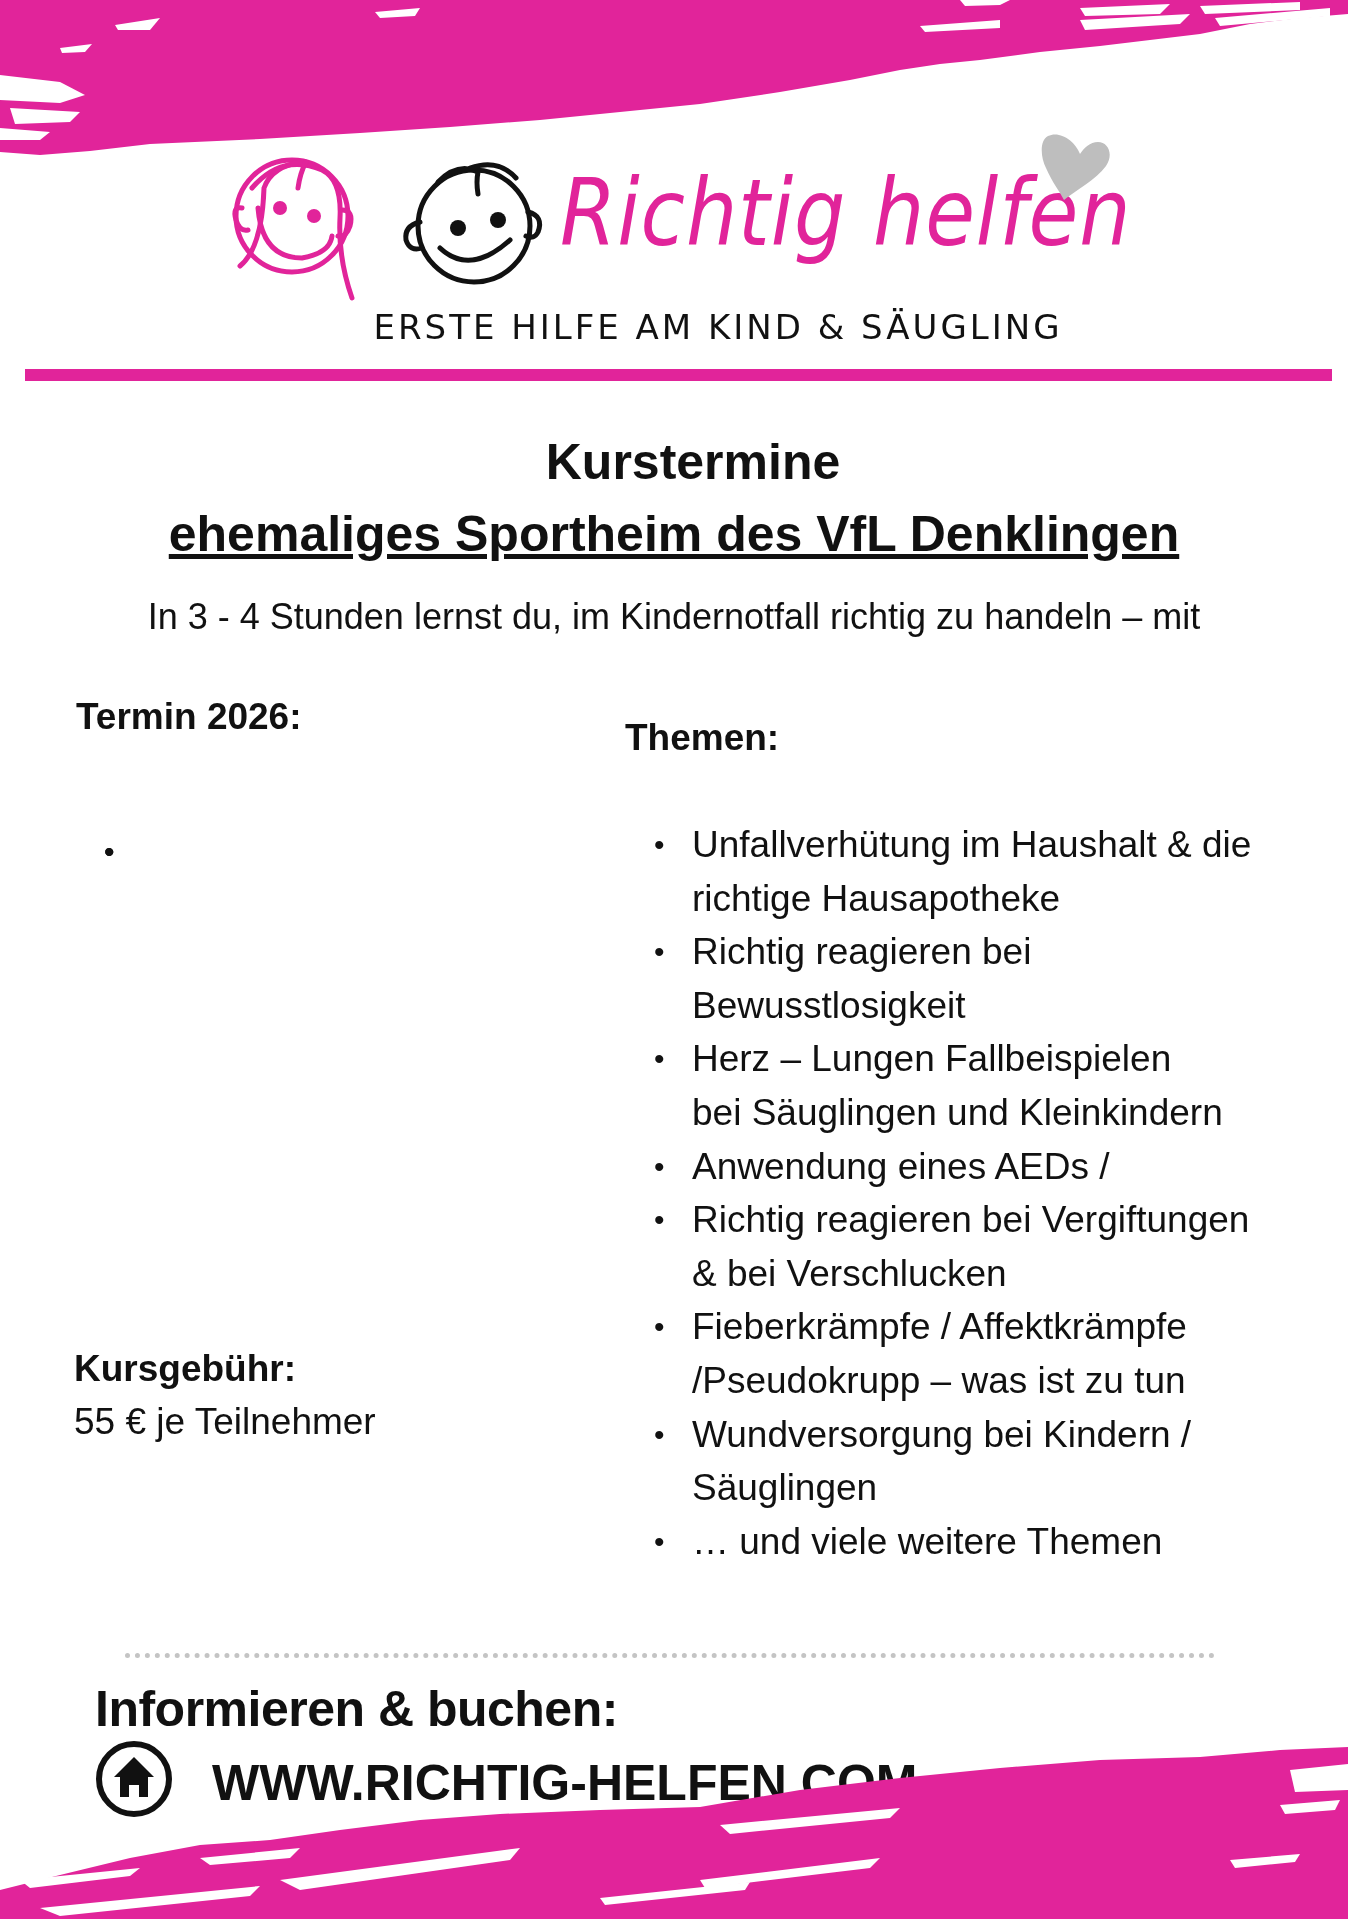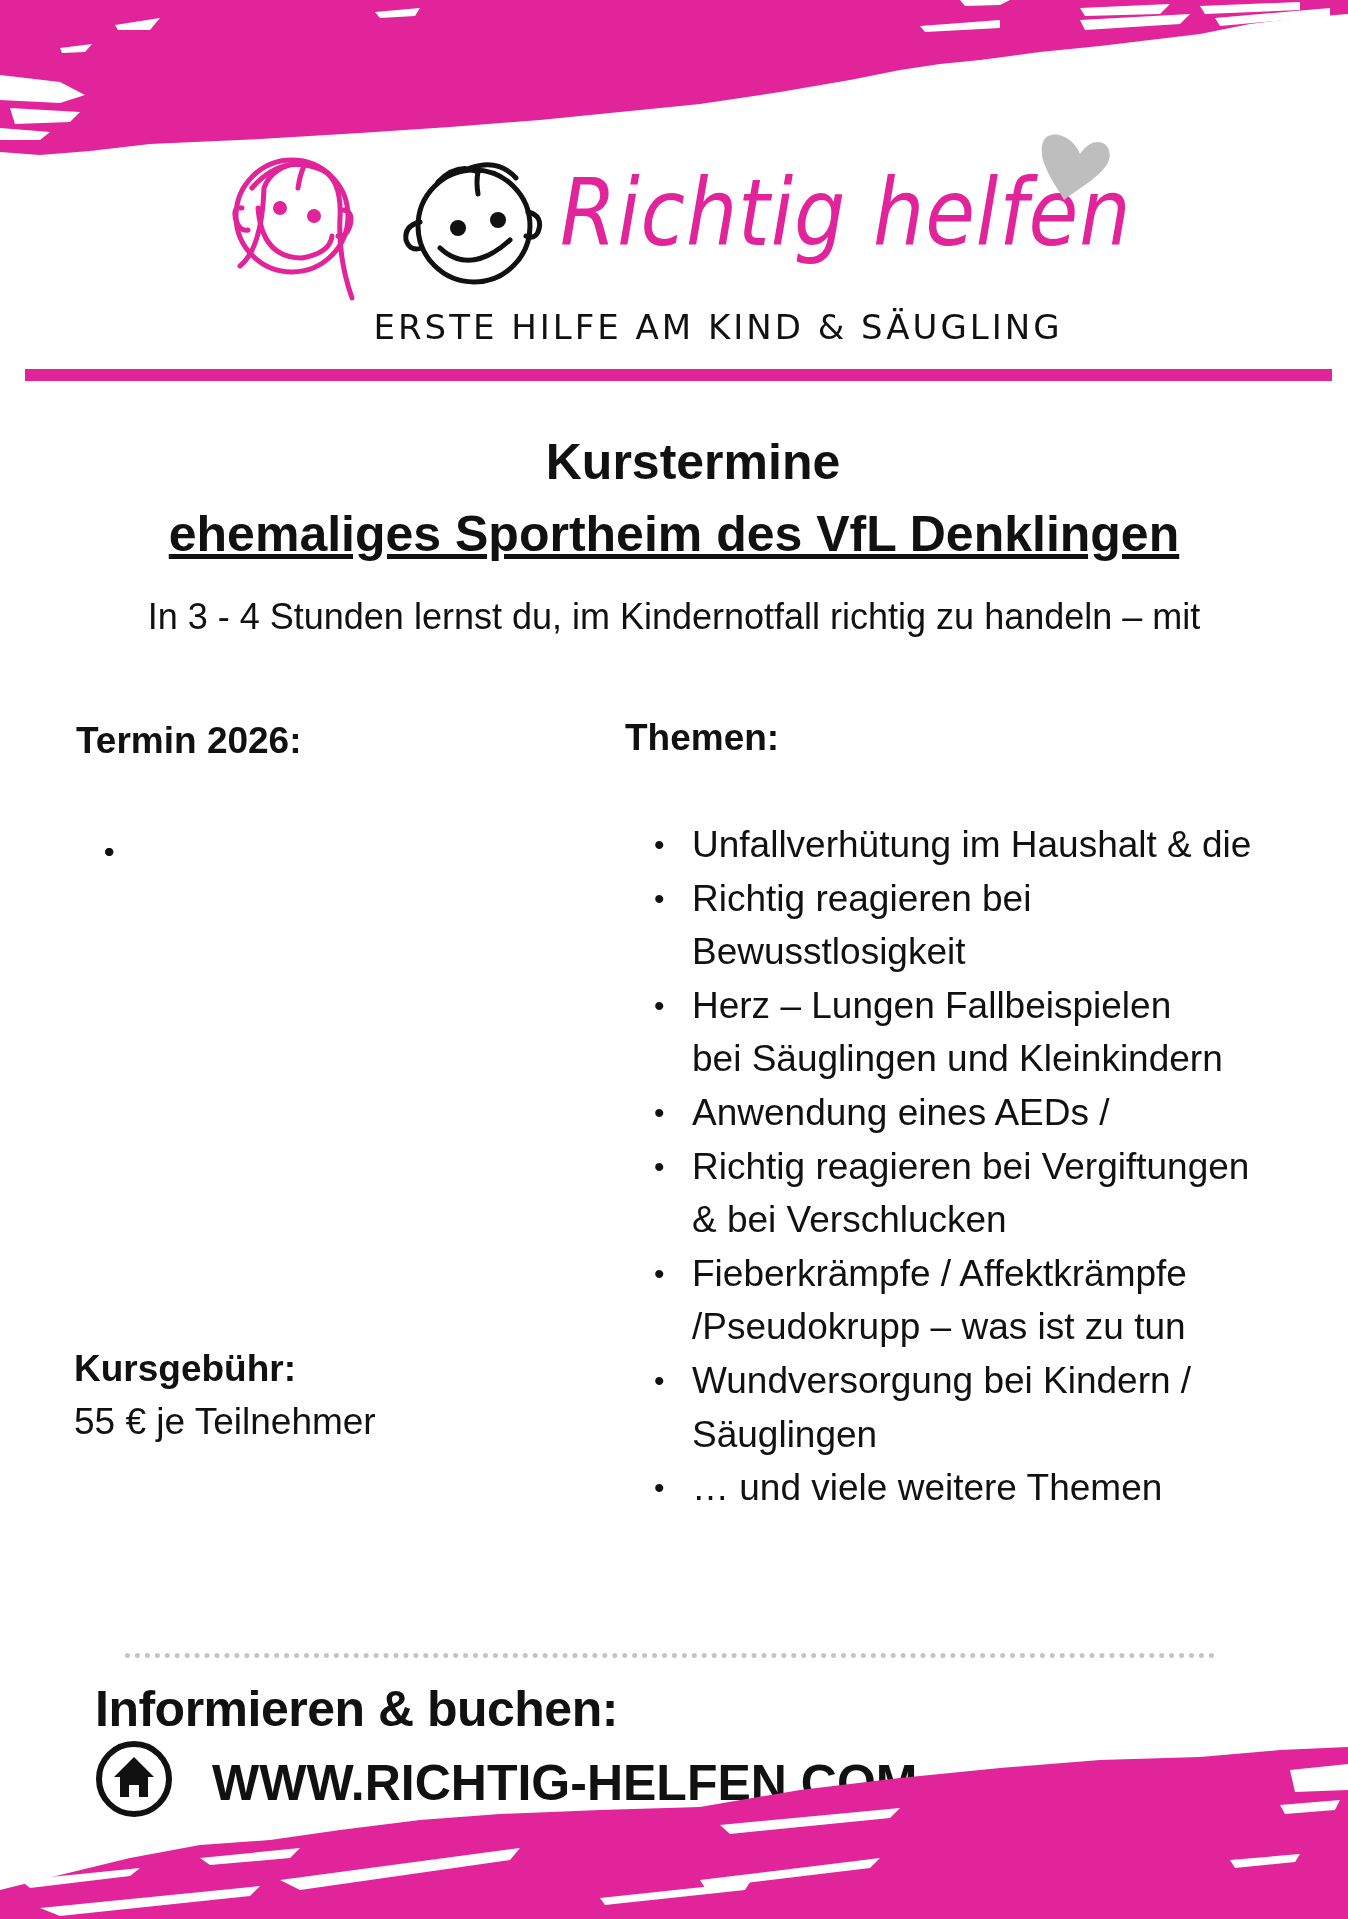--- a/index.html
+++ b/index.html
@@ -86,38 +86,39 @@
 
 <div class="abs divider"></div>
 
 <div class="abs h1" style="top:433px;padding-left:19px;">Kurstermine</div>
 <div class="abs h1" style="top:505px;text-decoration:underline;">ehemaliges Sportheim des VfL Denklingen</div>
 
 <div class="abs intro">
   <div>In 3 - 4 Stunden lernst du, im Kindernotfall richtig zu handeln – mit</div>
 </div>
 
-<div class="abs col-head" style="left:76px; top:720px;">Termin 2026:</div>
+<div class="abs col-head" style="left:76px; top:696px;">Termin 2026:</div>
 <ul class="list" style="left:104px; top:825px;">
   <li style="padding-left:38px;">
     <span class="bullet" style="left:0; top:0;">•</span>
   </li>
   <li style="padding-left:38px;">
     <span class="bullet" style="left:0; top:0;">•</span>
   </li>
 </ul>
 
 <div class="abs col-head" style="left:74px; top:1348px;">Kursgebühr:</div>
 <div class="abs" style="left:74px; top:1401px; font-size:37px;">55 € je Teilnehmer</div>
 
 <div class="abs col-head" style="left:625px; top:717px;">Themen:</div>
 <ul class="list" style="left:654px; top:818px;">
   <li style="padding-left:38px;">
     <span class="bullet" style="left:0;top:0;">•</span>
     <div>Unfallverhütung im Haushalt &amp; die</div>
+    <div>richtige Hausapotheke</div>
   </li>
   <li style="padding-left:38px;">
     <span class="bullet" style="left:0;top:0;">•</span>
     <div>Richtig reagieren bei</div>
     <div>Bewusstlosigkeit</div>
   </li>
   <li style="padding-left:38px;">
     <span class="bullet" style="left:0;top:0;">•</span>
     <div>Herz – Lungen Fallbeispielen</div>
     <div>bei Säuglingen und Kleinkindern</div>

